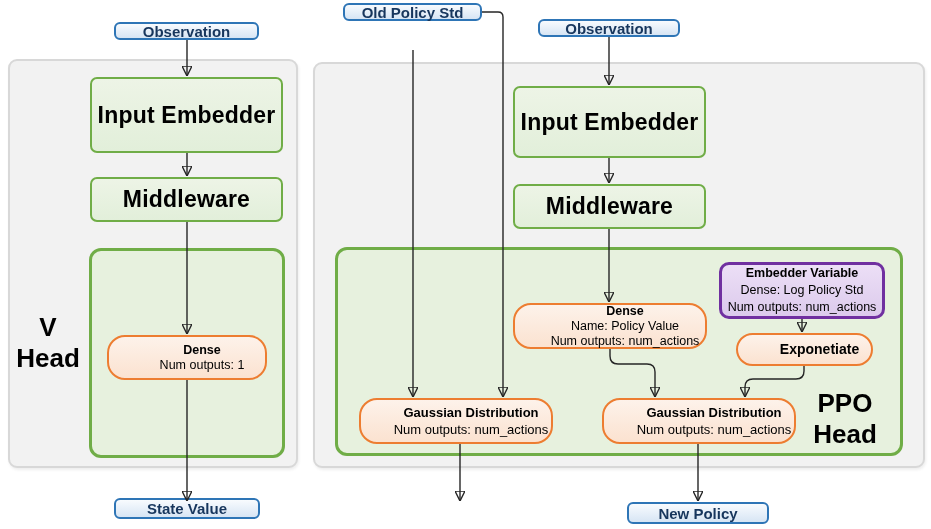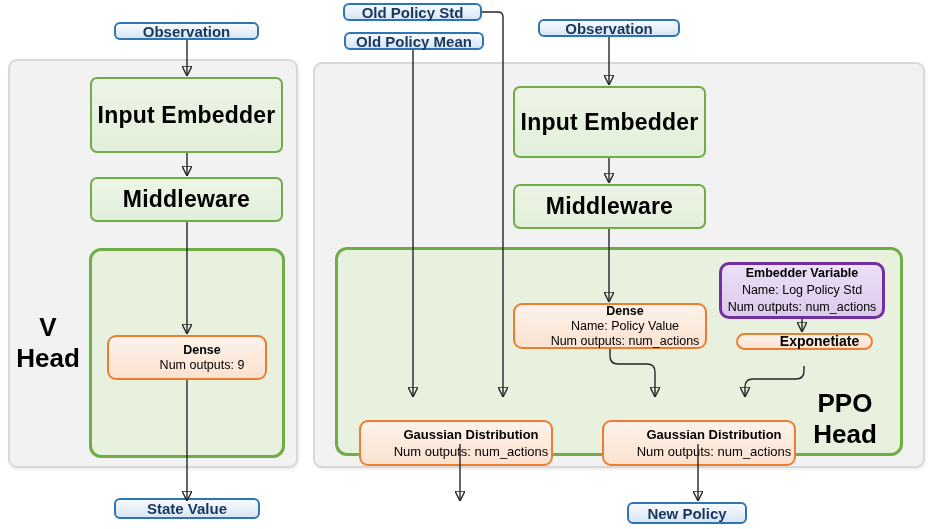--- a/index.html
+++ b/index.html
@@ -10,24 +10,24 @@
   .container-green{position:absolute;background:#e7f1de;border:3px solid #70ad47;border-radius:12px;
          box-sizing:border-box;}
   .node{position:absolute;box-sizing:border-box;display:flex;flex-direction:column;align-items:center;
         justify-content:center;text-align:center;color:#000;}
   .blue{background:linear-gradient(180deg,#f8fbfe 0%,#d7e5f4 100%);border:2.5px solid #2e75b6;
         border-radius:6px;color:#17365d;font-weight:bold;font-size:15px;}
   .green-node{background:linear-gradient(180deg,#edf4e6 0%,#e2efda 100%);border:2.5px solid #70ad47;
         border-radius:7px;font-weight:bold;text-align:center;}
   .big{font-size:23px;letter-spacing:0.2px;}
   .orange{background:linear-gradient(180deg,#fdf2ea 0%,#fbe2d0 100%);border:2.5px solid #ed7d31;
-        border-radius:9px;font-size:12.5px;line-height:15px;padding-left:30px;}
+        border-radius:18px;font-size:12.5px;line-height:15px;padding-left:30px;}
   .purple{background:linear-gradient(180deg,#ecdff6 0%,#dccaec 100%);border:3px solid #7030a0;
         border-radius:10px;font-size:12.5px;line-height:17px;}
-  .gauss{line-height:17px;margin-top:22px;}
+  .gauss{line-height:17px;}
   .b{font-weight:bold;}
   .headlabel{position:absolute;font-weight:bold;font-size:26px;line-height:31px;color:#000;
         text-align:center;}
   svg.overlay{position:absolute;left:0;top:0;pointer-events:none;}
   svg.overlay path{fill:none;stroke:#262626;stroke-width:1.4px;}
 </style>
 </head>
 <body>
 
 <div id="canvas">
@@ -47,42 +47,39 @@
   <div class="node green-node big" style="left:90px;top:77px;width:193px;height:76px;">
     <span>Input Embedder</span>
   </div>
 
   <div class="node green-node big" style="left:90px;top:177px;width:193px;height:45px;">
     <span>Middleware</span>
   </div>
 
   <div class="node orange" style="left:107px;top:335px;width:160px;height:45px;">
     <span class="b">Dense</span>
-    <span>Num outputs: 9</span>
+    <span>Num outputs: 1</span>
   </div>
 
   <div class="node blue" style="left:114px;top:498px;width:146px;height:21px;">
     <span>State Value</span>
   </div>
 
   <div class="panel" style="left:313px;top:62px;width:612px;height:406px;"></div>
   <div class="container-green" style="left:335px;top:247px;width:568px;height:209px;"></div>
 
   <div class="headlabel" style="left:805px;top:388px;width:80px;">
     <div>PPO</div>
     <div>Head</div>
   </div>
 
   <div class="node blue" style="left:343px;top:3px;width:139px;height:18px;">
     <span>Old Policy Std</span>
   </div>
 
-  <div class="node blue" style="left:344px;top:32px;width:140px;height:18px;">
-    <span>Old Policy Mean</span>
-  </div>
 
   <div class="node blue" style="left:538px;top:19px;width:142px;height:18px;">
     <span>Observation</span>
   </div>
 
   <div class="node green-node big" style="left:513px;top:86px;width:193px;height:72px;">
     <span>Input Embedder</span>
   </div>
 
   <div class="node green-node big" style="left:513px;top:184px;width:193px;height:45px;">
@@ -90,40 +87,40 @@
   </div>
 
   <div class="node orange" style="left:513px;top:303px;width:194px;height:46px;">
     <span class="b">Dense</span>
     <span>Name: Policy Value</span>
     <span>Num outputs: num_actions</span>
   </div>
 
   <div class="node purple" style="left:719px;top:262px;width:166px;height:57px;">
     <span class="b">Embedder Variable</span>
-    <span>Name: Log Policy Std</span>
+    <span>Dense: Log Policy Std</span>
     <span>Num outputs: num_actions</span>
   </div>
 
-  <div class="node orange" style="left:736px;top:333px;width:137px;height:17px;font-size:14px;">
+  <div class="node orange" style="left:736px;top:333px;width:137px;height:33px;font-size:14px;">
     <span class="b">Exponetiate</span>
   </div>
 
   <div class="node orange gauss" style="left:359px;top:398px;width:194px;height:46px;font-size:13px;">
     <span class="b">Gaussian Distribution</span>
     <span>Num outputs: num_actions</span>
   </div>
 
   <div class="node orange gauss" style="left:602px;top:398px;width:194px;height:46px;font-size:13px;">
     <span class="b">Gaussian Distribution</span>
     <span>Num outputs: num_actions</span>
   </div>
 
 
-  <div class="node blue" style="left:627px;top:502px;width:120px;height:22px;">
+  <div class="node blue" style="left:627px;top:502px;width:142px;height:22px;">
     <span>New Policy</span>
   </div>
 
   <svg class="overlay" width="931" height="529" viewBox="0 0 931 529">
     <defs>
       <marker id="arr" viewBox="0 0 10 10" refX="10" refY="5" markerWidth="10" markerHeight="10" markerUnits="userSpaceOnUse" orient="auto">
         <path d="M0,0 L10,5 L0,10 z" fill="#1a1a1a" stroke="none"></path>
       </marker>
     </defs>
     <path d="M187,40 V76" marker-end="url(#arr)"></path>

